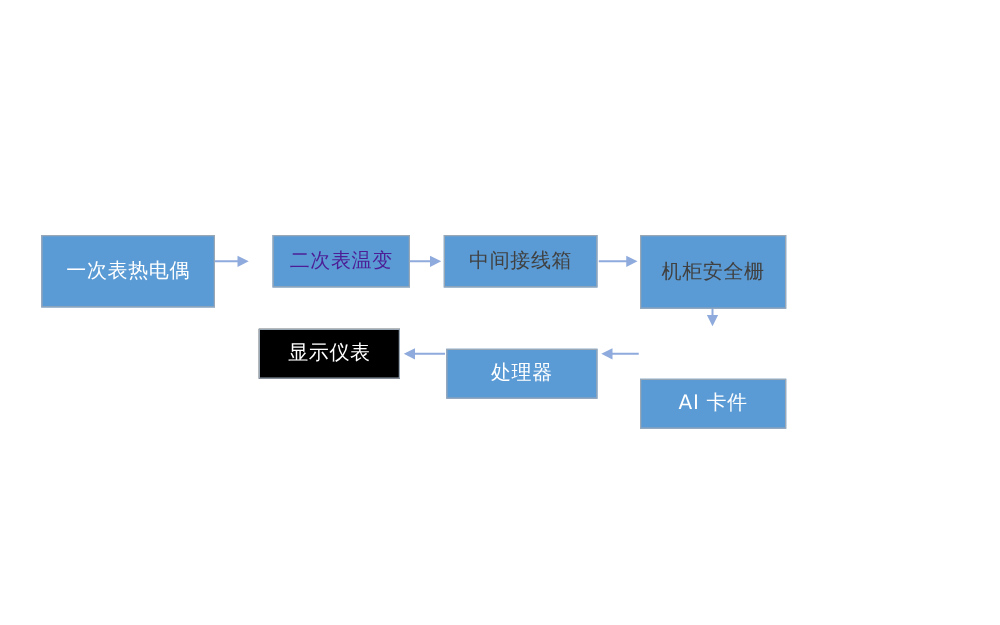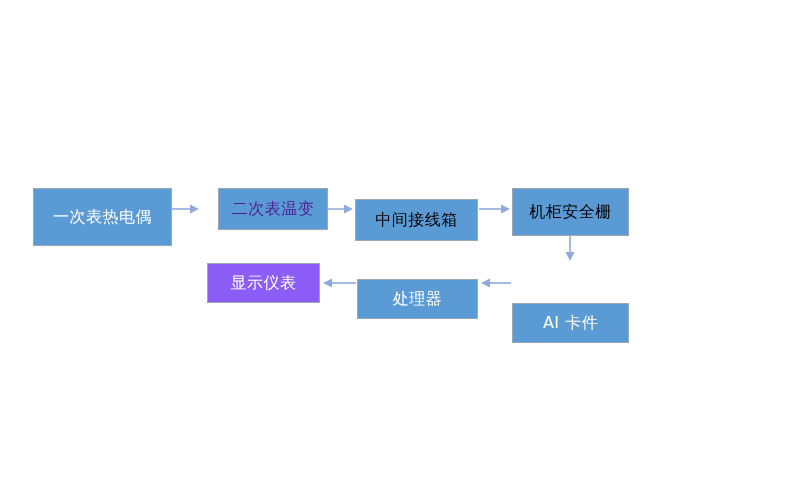--- a/index.html
+++ b/index.html
@@ -76,30 +76,30 @@
       </g>
     </svg>
 
   <div id="node-layer">
       <div class="node" style="left: 33px; top: 188px; width: 139px; height: 58px; background: rgb(91, 155, 213); border-color: rgb(154, 167, 181); color: rgb(255, 255, 255);">
         <span class="node-label">一次表热电偶</span>
       </div>
       <div class="node" style="left: 218px; top: 188px; width: 110px; height: 42px; background: rgb(91, 155, 213); border-color: rgb(154, 167, 181); color: #4c1d95;">
         <span class="node-label">二次表温变</span>
       </div>
-      <div class="node" style="left: 355px; top: 188px; width: 123px; height: 42px; background: rgb(91, 155, 213); border-color: rgb(154, 167, 181); color: #000000; margin-top: 11px;">
+      <div class="node" style="left: 355px; top: 188px; width: 123px; height: 42px; background: rgb(91, 155, 213); border-color: rgb(154, 167, 181); color: #404040;">
         <span class="node-label">中间接线箱</span>
       </div>
-      <div class="node" style="left: 512px; top: 188px; width: 117px; height: 48px; background: rgb(91, 155, 213); border-color: rgb(154, 167, 181); color: #000000;">
+      <div class="node" style="left: 512px; top: 188px; width: 117px; height: 59px; background: rgb(91, 155, 213); border-color: rgb(154, 167, 181); color: #404040;">
         <span class="node-label">机柜安全栅</span>
       </div>
       <div class="node" style="left: 512px; top: 263px; width: 117px; height: 40px; background: rgb(91, 155, 213); border-color: rgb(154, 167, 181); color: rgb(255, 255, 255); margin-top: 40px;">
         <span class="node-label">AI 卡件</span>
       </div>
       <div class="node" style="left: 357px; top: 263px; width: 121px; height: 40px; background: rgb(91, 155, 213); border-color: rgb(154, 167, 181); color: rgb(255, 255, 255); margin-top: 16px;">
         <span class="node-label">处理器</span>
       </div>
-      <div class="node" style="left: 207px; top: 263px; width: 113px; height: 40px; background: #8b5cf6; border-color: rgb(154, 167, 181); color: rgb(255, 255, 255);">
+      <div class="node" style="left: 207px; top: 263px; width: 113px; height: 40px; background: #000000; border-color: rgb(154, 167, 181); color: rgb(255, 255, 255);">
         <span class="node-label">显示仪表</span>
       </div>
     </div>
 
 </div>
 
 </body></html>

